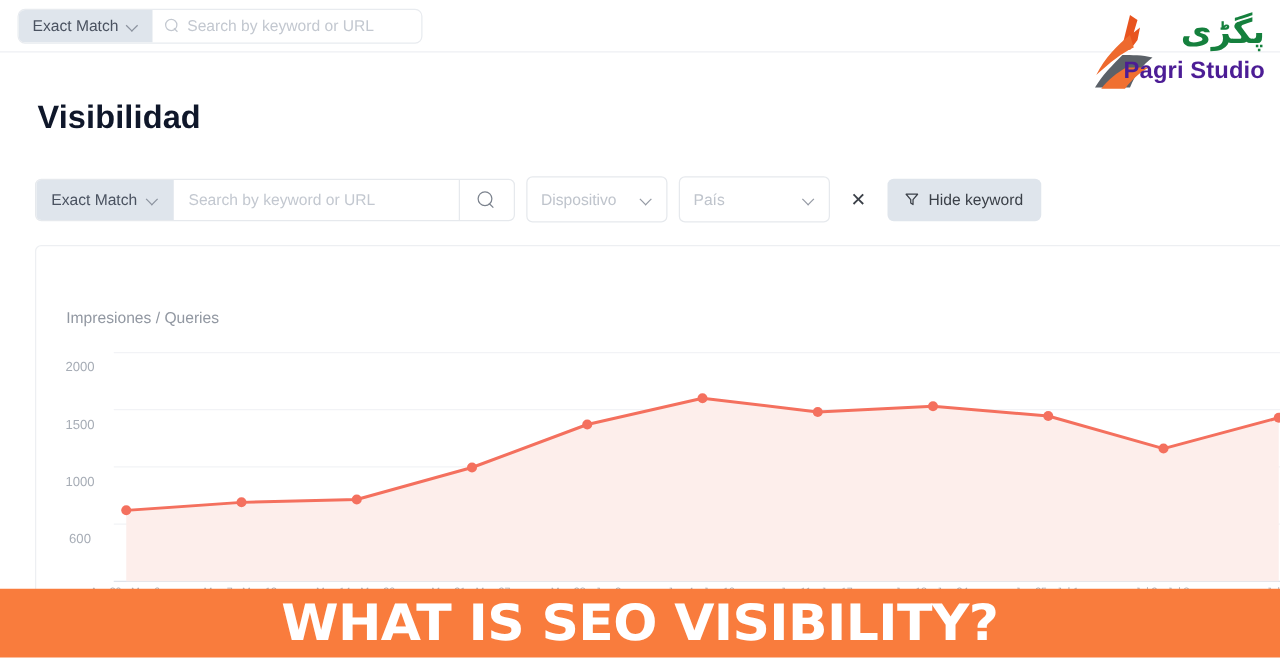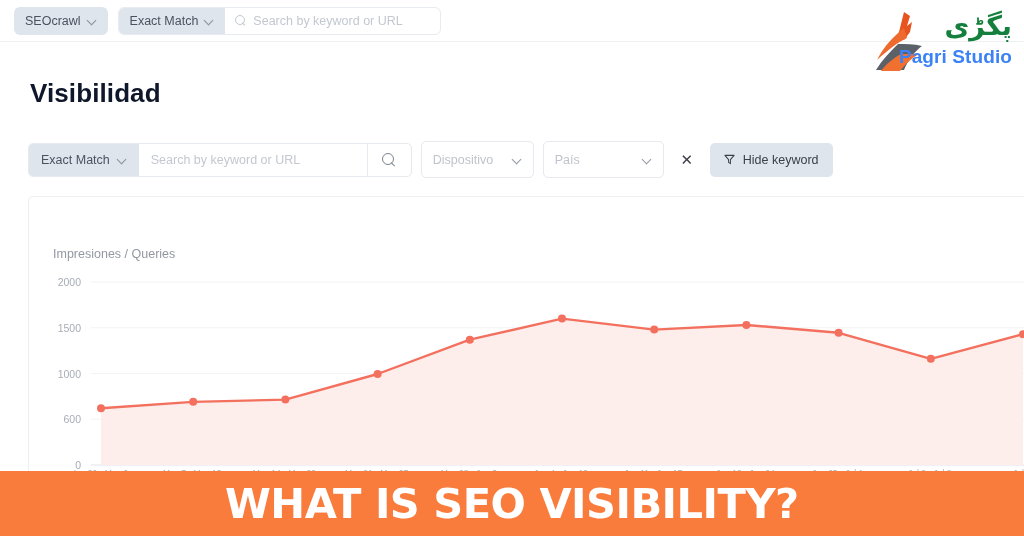--- a/index.html
+++ b/index.html
@@ -51,21 +51,21 @@
   
   .logo { position:absolute; right:10px; top:8px; width:140px; height:68px; }
   .logo-mark { position:absolute; left:0; top:2px; width:54px; height:62px; }
   .logo-urdu {
     position:absolute; right:2px; top:4px;
     font-size:27px; color:#15803d; font-weight:bold;
     font-family:"DejaVu Sans", sans-serif; direction:rtl; line-height:1;
   }
   .logo-text {
     position:absolute; right:2px; bottom:8px;
-    font-size:19px; color:#3b82f6; font-weight:bold; letter-spacing:.1px;
+    font-size:19px; color:#4c1d95; font-weight:bold; letter-spacing:.1px;
   }
 
   
   .page-title {
     position:absolute; left:30px; top:78px;
     font-size:26px; font-weight:bold; color:#0f172a; letter-spacing:.1px;
   }
 
   
   .filters { position:absolute; left:28px; top:141px; display:flex; align-items:center; gap:9px; }
@@ -113,22 +113,22 @@
   
   .card {
     position:absolute; left:28px; top:196px; width:1010px; height:300px;
     background:#fff; border:1px solid #edeff2; border-radius:5px;
   }
   .chart-label {
     position:absolute; left:24px; top:50px; font-size:12.5px; color:#9298a2;
   }
   .plot { position:absolute; left:0; top:0; width:1010px; height:300px; }
   .ylab {
-    position:absolute; font-size:10.5px; color:#a7adb6; text-align:right;
-    width:34px; transform:translateY(-50%);
+    position:absolute; font-size:10.5px; color:#a7adb6; text-align:center;
+    width:34px; transform:translateY(-50%);margin-top:12px;
   }
 
   
   .xaxis { position:absolute; left:0; top:468px; width:1024px; height:16px; }
   .xlab {
     position:absolute; font-size:8.5px; color:#a7adb6;
     transform:translateX(-50%); white-space:nowrap;
   }
 
   
@@ -139,39 +139,35 @@
   }
   .legend-dot { width:8px; height:8px; border-radius:50%; background:#f4705e; }
   .gicon {
     position:absolute; left:830px; top:490px; width:19px; height:19px;
     font-size:17px; font-weight:bold; color:#f2a03c;
     font-family:"Liberation Serif", serif; line-height:1;
   }
 
   
   .banner {
-    position:absolute; left:0; top:471px; width:1024px; height:65px;
+    position:absolute; left:0; top:471px; width:1024px; height:55px;
     background:#f97c3d; display:flex; align-items:center; justify-content:center;
   }
   .banner-text {
     font-size:40px; font-weight:bold; color:#ffffff;
     letter-spacing:-0.5px; font-family:"DejaVu Sans", sans-serif;
     transform:scaleX(1.04); white-space:nowrap;
   }
 </style>
 </head>
 <body>
 
 <div id="root">
 
   <div class="topbar">
-    <div class="pill">
-      <span>SEOcrawl</span>
-      <span class="chev"></span>
-    </div>
     <div class="searchgroup">
       <div class="pill">
         <span>Exact Match</span>
         <span class="chev"></span>
       </div>
       <div class="searchbox">
         <span class="mag"></span>
         <span>Search by keyword or URL</span>
       </div>
     </div>

